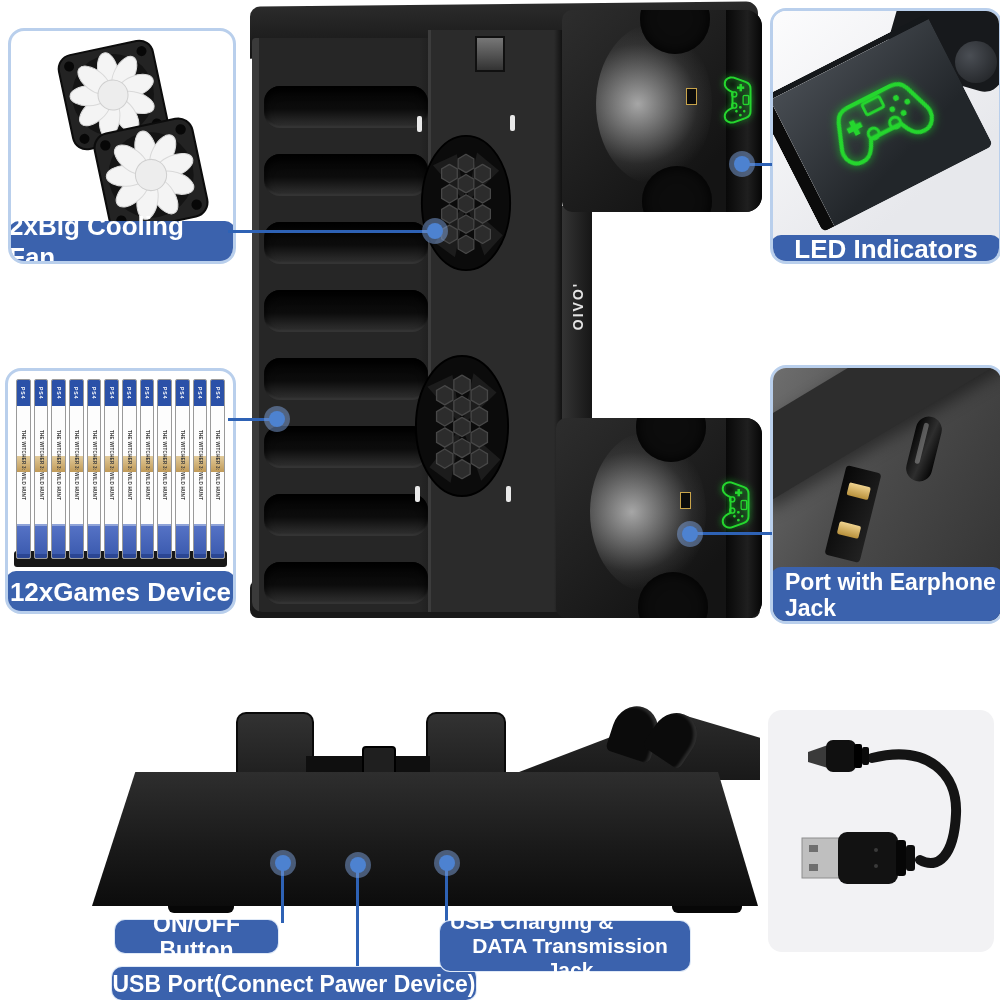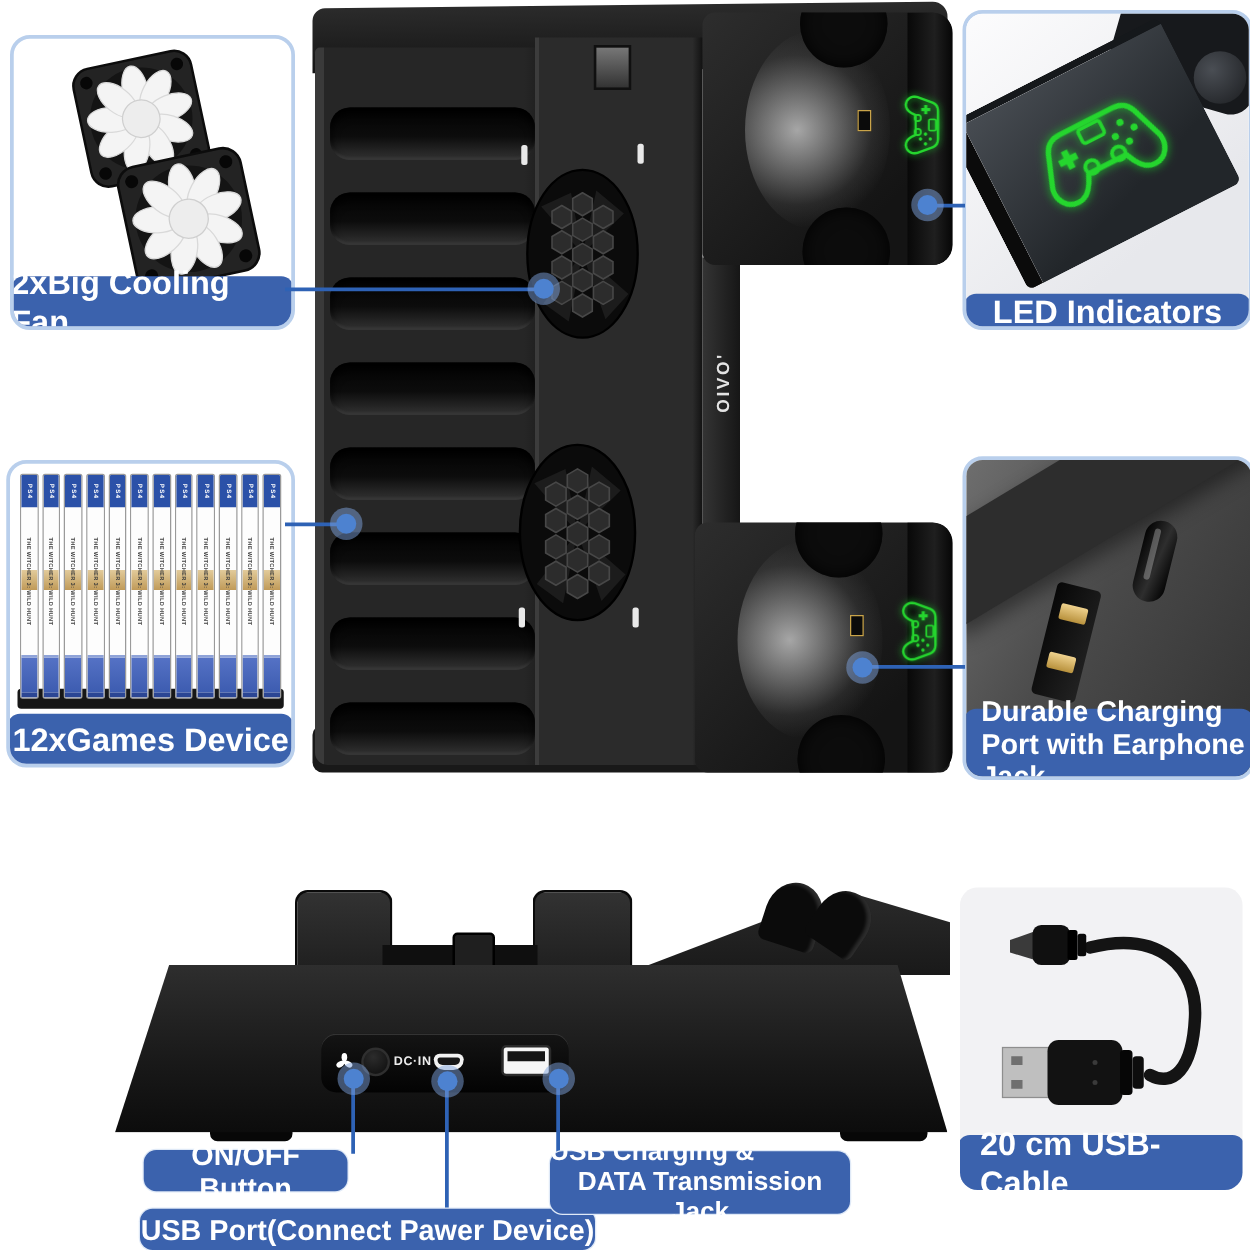--- a/index.html
+++ b/index.html
@@ -267,38 +267,20 @@
 
   <div class="post" style="left:236px;top:712px;width:74px;height:70px"></div>
   <div class="post" style="left:426px;top:712px;width:76px;height:70px"></div>
   <div class="abs crossbar"></div>
   <div class="abs nub"></div>
   <div class="abs wedge"></div>
   <div class="trigger" style="left:612px;top:706px;width:46px;height:52px;transform:rotate(18deg)"></div>
   <div class="trigger" style="left:652px;top:712px;width:44px;height:50px;transform:rotate(34deg)"></div>
   <div class="abs base-body chev"></div>
 
-  <div class="abs port-panel">
-    <svg style="position:absolute;left:11px;top:15px" width="15" height="15" viewBox="0 0 20 20">
-      <g fill="#fff">
-          <ellipse cx="10" cy="5" rx="3" ry="4.5"></ellipse>
-        <ellipse cx="10" cy="5" rx="3" ry="4.5" transform="rotate(120 10 10)"></ellipse>
-        <ellipse cx="10" cy="5" rx="3" ry="4.5" transform="rotate(240 10 10)"></ellipse>
-        <circle cx="10" cy="10" r="2.2"></circle>
-        </g>
-    </svg>
-    <div class="pwr-btn"></div>
-    <div class="dcin">DC·IN</div>
-    <div class="micro-port">
-        <i></i>
-      </div>
-    <div class="usba-port">
-        <i></i>
-      </div>
-  </div>
   <div class="foot" style="left:168px;top:903px;width:66px"></div>
   <div class="foot" style="left:672px;top:903px;width:70px"></div>
 
   <div class="cline" style="left:228px;top:230px;width:208px;height:3px"></div>
   <div class="cline" style="left:748px;top:163px;width:24px;height:3px"></div>
   <div class="cline" style="left:228px;top:418px;width:50px;height:3px"></div>
   <div class="cline" style="left:696px;top:532px;width:76px;height:3px"></div>
   <div class="cline" style="left:281px;top:869px;width:3px;height:54px"></div>
   <div class="cline" style="left:356px;top:871px;width:3px;height:99px"></div>
   <div class="cline" style="left:445px;top:869px;width:3px;height:55px"></div>
@@ -472,50 +454,46 @@
       <div class="cp-band"></div>
       <div class="cp-pin">
           <i></i>
         </div>
       <div class="cp-conn">
         <i style="top:16px"></i>
           <i style="top:56px"></i>
       </div>
     </div>
     <div class="banner left btxt-23" style="height:56px;padding-left:14px;flex-direction:column;align-items:flex-start;justify-content:center">
-      <span>Durable Charging</span>
       <span>Port with Earphone Jack</span>
     </div>
   </div>
 
   <div class="cable-card">
     <svg width="226" height="196" viewBox="0 0 226 196">
       <path d="M104,48 C160,34 190,64 188,104 C186,146 170,160 152,150" fill="none" stroke="#141414" stroke-width="10" stroke-linecap="round"></path>
       <polygon points="40,42 60,35 60,58 40,52" fill="#3a3a3a"></polygon>
       <rect x="58" y="30" width="30" height="32" rx="7" fill="#101010"></rect>
       <rect x="86" y="34" width="8" height="24" rx="2" fill="#000"></rect>
       <rect x="94" y="37" width="7" height="18" rx="2" fill="#0a0a0a"></rect>
       <rect x="34" y="128" width="38" height="40" fill="#bfbfbf" stroke="#8e8e8e"></rect>
       <rect x="41" y="135" width="9" height="7" fill="#6f6f6f"></rect>
       <rect x="41" y="154" width="9" height="7" fill="#6f6f6f"></rect>
       <rect x="70" y="122" width="60" height="52" rx="9" fill="#121212"></rect>
       <circle cx="108" cy="140" r="2" fill="#3a3a3a"></circle>
         <circle cx="108" cy="156" r="2" fill="#3a3a3a"></circle>
       <rect x="128" y="130" width="10" height="36" rx="3" fill="#060606"></rect>
       <rect x="138" y="135" width="9" height="26" rx="3" fill="#0d0d0d"></rect>
     </svg>
-    <div class="banner left btxt-26" style="height:46px;padding-left:18px">
-      <span>20 cm USB-Cable</span>
-    </div>
   </div>
 
   <div class="pill btxt-23" style="left:115px;top:920px;width:163px;height:33px">
     <span>ON/OFF Button</span>
   </div>
   <div class="pill btxt-23" style="left:112px;top:967px;width:364px;height:33px">
     <span>USB Port(Connect Pawer Device)</span>
   </div>
-  <div class="pill btxt-22" style="left:440px;top:921px;width:240px;height:50px;flex-direction:column;align-items:flex-start;">
+  <div class="pill btxt-22" style="left:440px;top:921px;width:240px;height:50px;flex-direction:column;align-items:flex-start;padding-left:10px">
     <span>USB Charging &amp;</span>
     <span>DATA Transmission Jack</span>
   </div>
 
 </div>
 
 </body></html>

